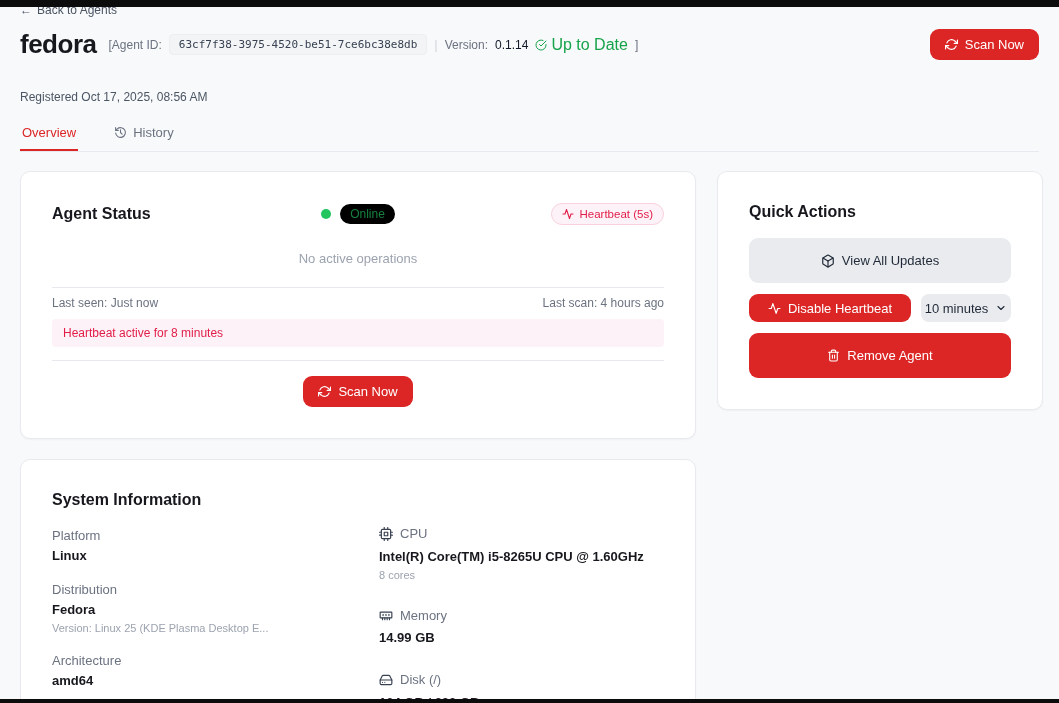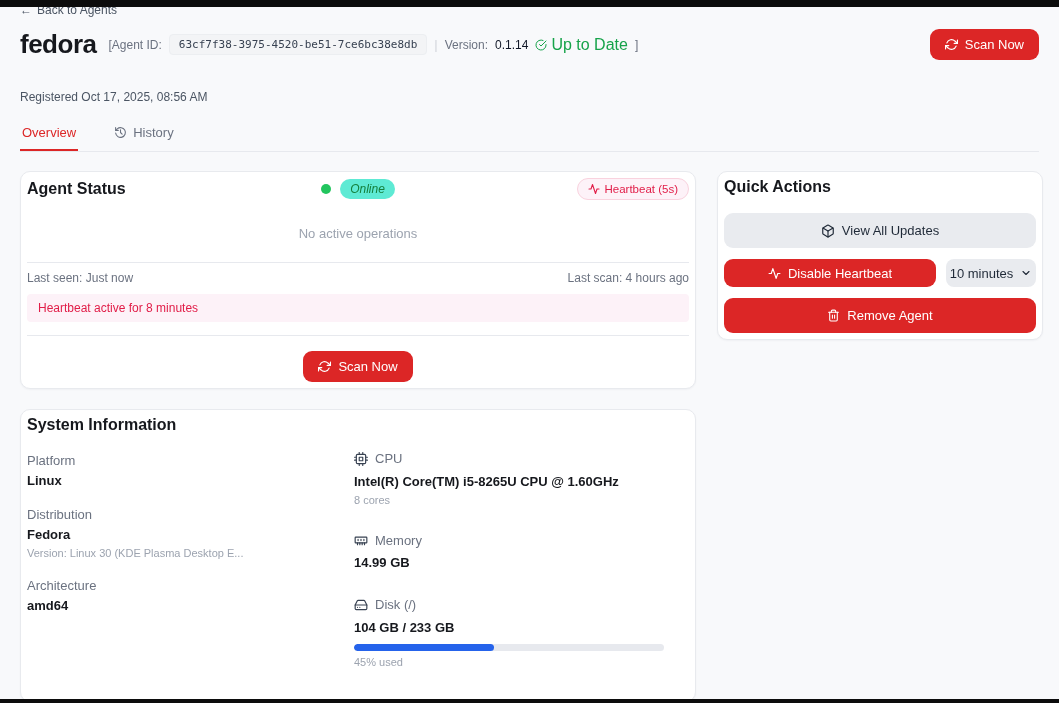--- a/index.html
+++ b/index.html
@@ -48,46 +48,46 @@
   .tabs { display: flex; gap: 34px; margin: 15px 20px 0 20px; border-bottom: 1px solid #e7e9ee; }
   .tab { display: inline-flex; align-items: center; gap: 6px; font-size: 13px; font-weight: 500;
     padding: 6px 2px 9px 2px; cursor: pointer; color: #6b7280; border-bottom: 2px solid transparent; }
   .tab.active { color: #dc2626; border-bottom-color: #dc2626; }
 
   
   .main { display: flex; gap: 21px; padding: 19px 16px 0 20px; align-items: flex-start; }
   .col-left { width: 676px; flex: none; display: flex; flex-direction: column; gap: 20px; }
   .col-right { width: 326px; flex: none; }
   .card { background: #ffffff; border: 1px solid #e8eaee; border-radius: 10px;
-    box-shadow: 0 1px 2px rgba(16,24,40,.04); padding: 6px; }
+    box-shadow: 0 1px 2px rgba(16,24,40,.04); padding: 31px; }
   .card-title { font-size: 16px; font-weight: 600; color: #16181d; }
 
   
   .status-header { display: flex; align-items: center; }
   .status-header .zone { flex: 1; display: flex; align-items: center; }
   .status-header .zone.center { justify-content: center; gap: 9px; }
   .status-header .zone.right { justify-content: flex-end; }
   .online-dot { width: 10px; height: 10px; border-radius: 50%; background: #22c55e; }
   .pill { border-radius: 999px; font-size: 12px; padding: 3px 10px; }
-  .pill-online { background: #5eead4; color: #15803d; font-style: italic; }
+  .pill-online { background: #000000; color: #15803d; }
   .pill-heartbeat { display: inline-flex; align-items: center; gap: 5px; background: #fdf2f8;
     border: 1px solid #f9d2de; color: #e11d48; font-size: 11.5px; padding: 4px 10px; }
   .no-ops { text-align: center; color: #9ca3af; font-size: 13px; margin-top: 26px; }
   .divider { border: none; border-top: 1px solid #e7e9ee; margin-top: 21px; }
   .seen-row { display: flex; justify-content: space-between; font-size: 12px; color: #6b7280; margin-top: 8px; }
   .hb-banner { margin-top: 9px; background: #fdf2f8; color: #e11d48; font-size: 12px;
     padding: 7px 11px; border-radius: 4px; }
   .divider2 { border: none; border-top: 1px solid #e7e9ee; margin-top: 13px; }
   .scan-center { display: flex; justify-content: center; margin-top: 15px; }
   .btn-scan-card { padding: 8px 15px; }
 
   
   .qa-buttons { display: flex; flex-direction: column; gap: 11px; margin-top: 17px; }
   .qa-row { display: flex; gap: 10px; }
-  .btn-block { width: 100%; height: 35px; }
+  .btn-block { width: 100%; height: 45px; }
   .btn-disable { flex: 1; height: 28px; }
   .select-box { display: inline-flex; align-items: center; justify-content: center; gap: 7px;
     background: #e9ebef; color: #1f2937; font-size: 13px; font-weight: 500;
     border: none; border-radius: 8px; height: 28px; width: 90px; cursor: pointer; font-family: inherit; }
 
   
   .sysinfo-grid { display: flex; margin-top: 17px; }
   .sys-left { width: 327px; flex: none; }
   .sys-right { flex: 1; }
   .sys-item { margin-bottom: 17px; }
@@ -226,21 +226,21 @@
               <div class="sys-label">
                   <span>Platform</span>
                 </div>
               <div class="sys-value">Linux</div>
             </div>
             <div class="sys-item">
               <div class="sys-label">
                   <span>Distribution</span>
                 </div>
               <div class="sys-value">Fedora</div>
-              <div class="sys-sub">Version: Linux 30 (KDE Plasma Desktop E...</div>
+              <div class="sys-sub">Version: Linux 25 (KDE Plasma Desktop E...</div>
             </div>
             <div class="sys-item">
               <div class="sys-label">
                   <span>Architecture</span>
                 </div>
               <div class="sys-value">amd64</div>
             </div>
           </div>
 
           <div class="sys-right">

